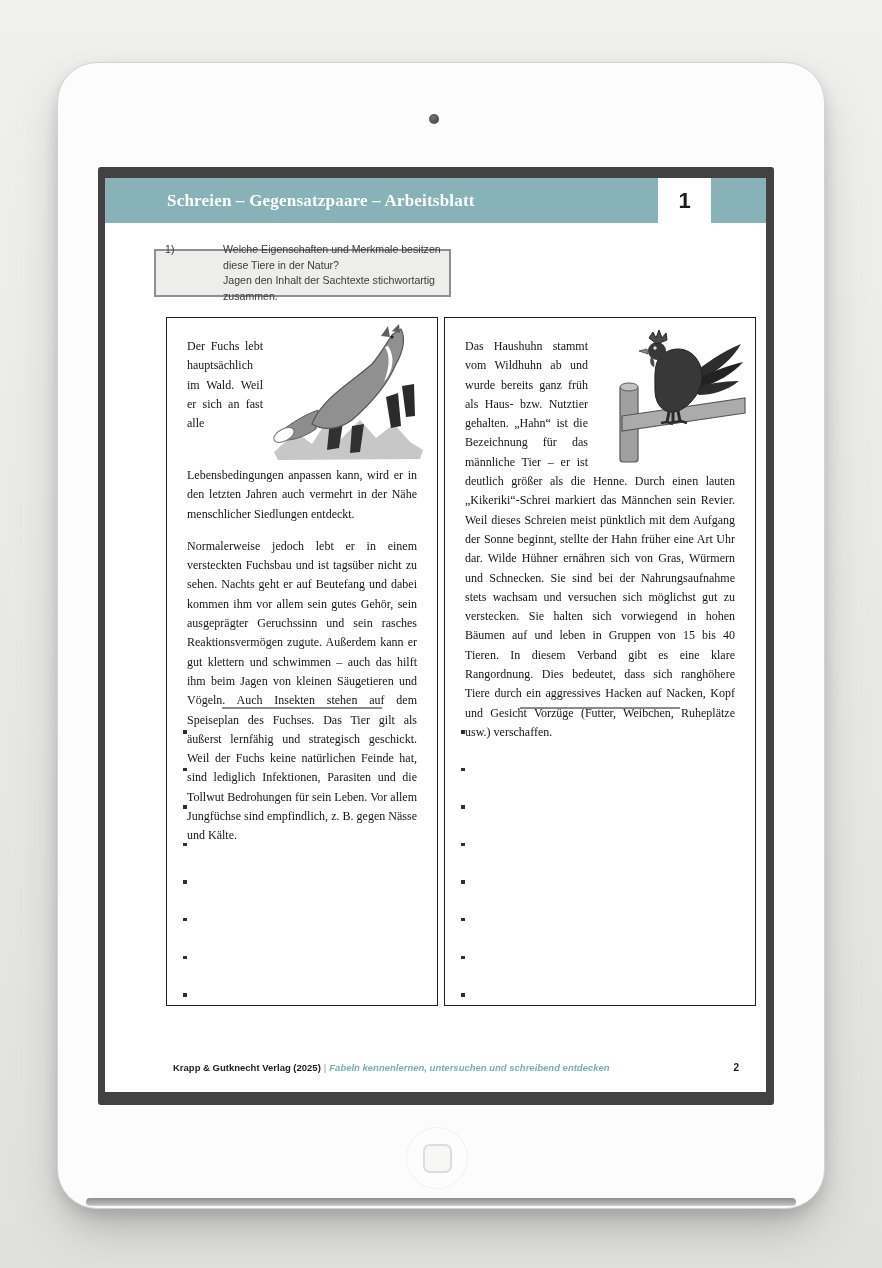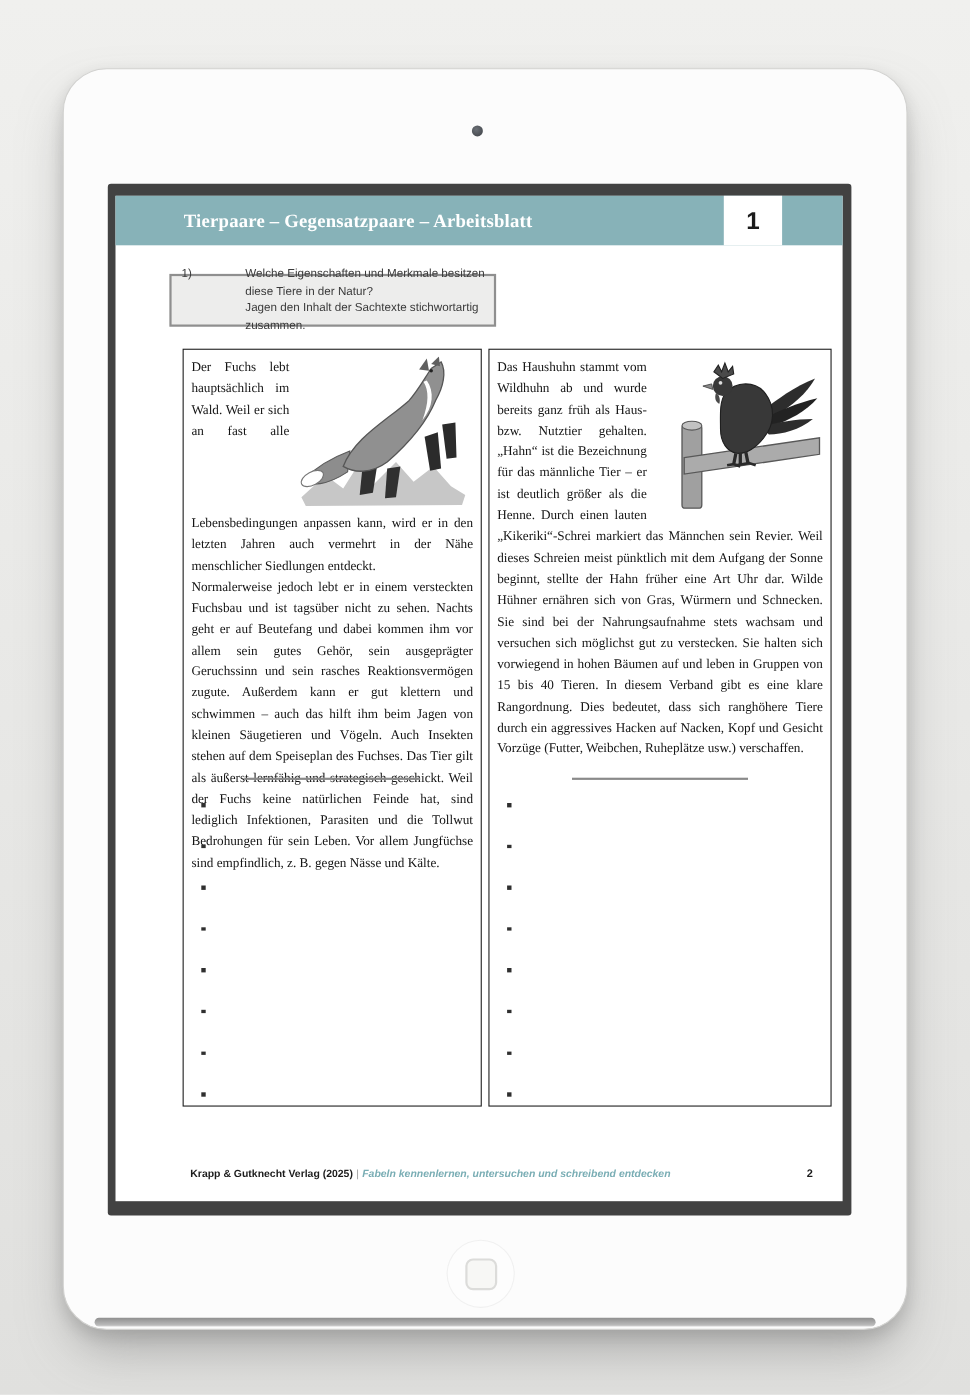--- a/index.html
+++ b/index.html
@@ -64,21 +64,21 @@
   .task-number{grid-column:1;}
   .task-lines{grid-column:2;margin-left:38px;}
   
   .colbox{
     position:absolute;top:139px;height:689px;box-sizing:border-box;
     border:1px solid #1e1e1e;background:#fff;padding:6px 7px;
   }
   .colbox.left{left:61px;width:272px;}
   .colbox.right{left:339px;width:312px;}
   .colbox p{
-    margin:0;font-family:"Liberation Serif",serif;font-size:12px;line-height:19.3px;
+    margin:13px;font-family:"Liberation Serif",serif;font-size:12px;line-height:19.3px;
     text-align:justify;color:#141414;
   }
   .fig{float:right;margin:0 0 2px 5px;}
   .sep{
     position:absolute;top:381px;left:50%;width:160px;margin-left:-80px;
     border:0;border-top:2px solid #8a8a8a;
   }
   .bullet-list{
     position:absolute;left:16px;top:410px;margin:0;padding:0;list-style:none;
   }
@@ -99,21 +99,21 @@
 </head>
 <body>
 
 <div class="tablet">
   <div class="camera"></div>
 
   <div class="screen">
     <div class="page">
 
       <div class="header-bar">
-        <div class="header-title">Tierpaare – Gegensatzpaare – Arbeitsblatt</div>
+        <div class="header-title">Schreien – Gegensatzpaare – Arbeitsblatt</div>
         <div class="page-badge">1</div>
       </div>
 
       <div class="task-box">
         <div class="task-number">1)</div>
         <div class="task-lines">
           <div>Welche Eigenschaften und Merkmale besitzen diese Tiere in der Natur?</div>
           <div>Jagen den Inhalt der Sachtexte stichwortartig zusammen.</div>
         </div>
       </div>

